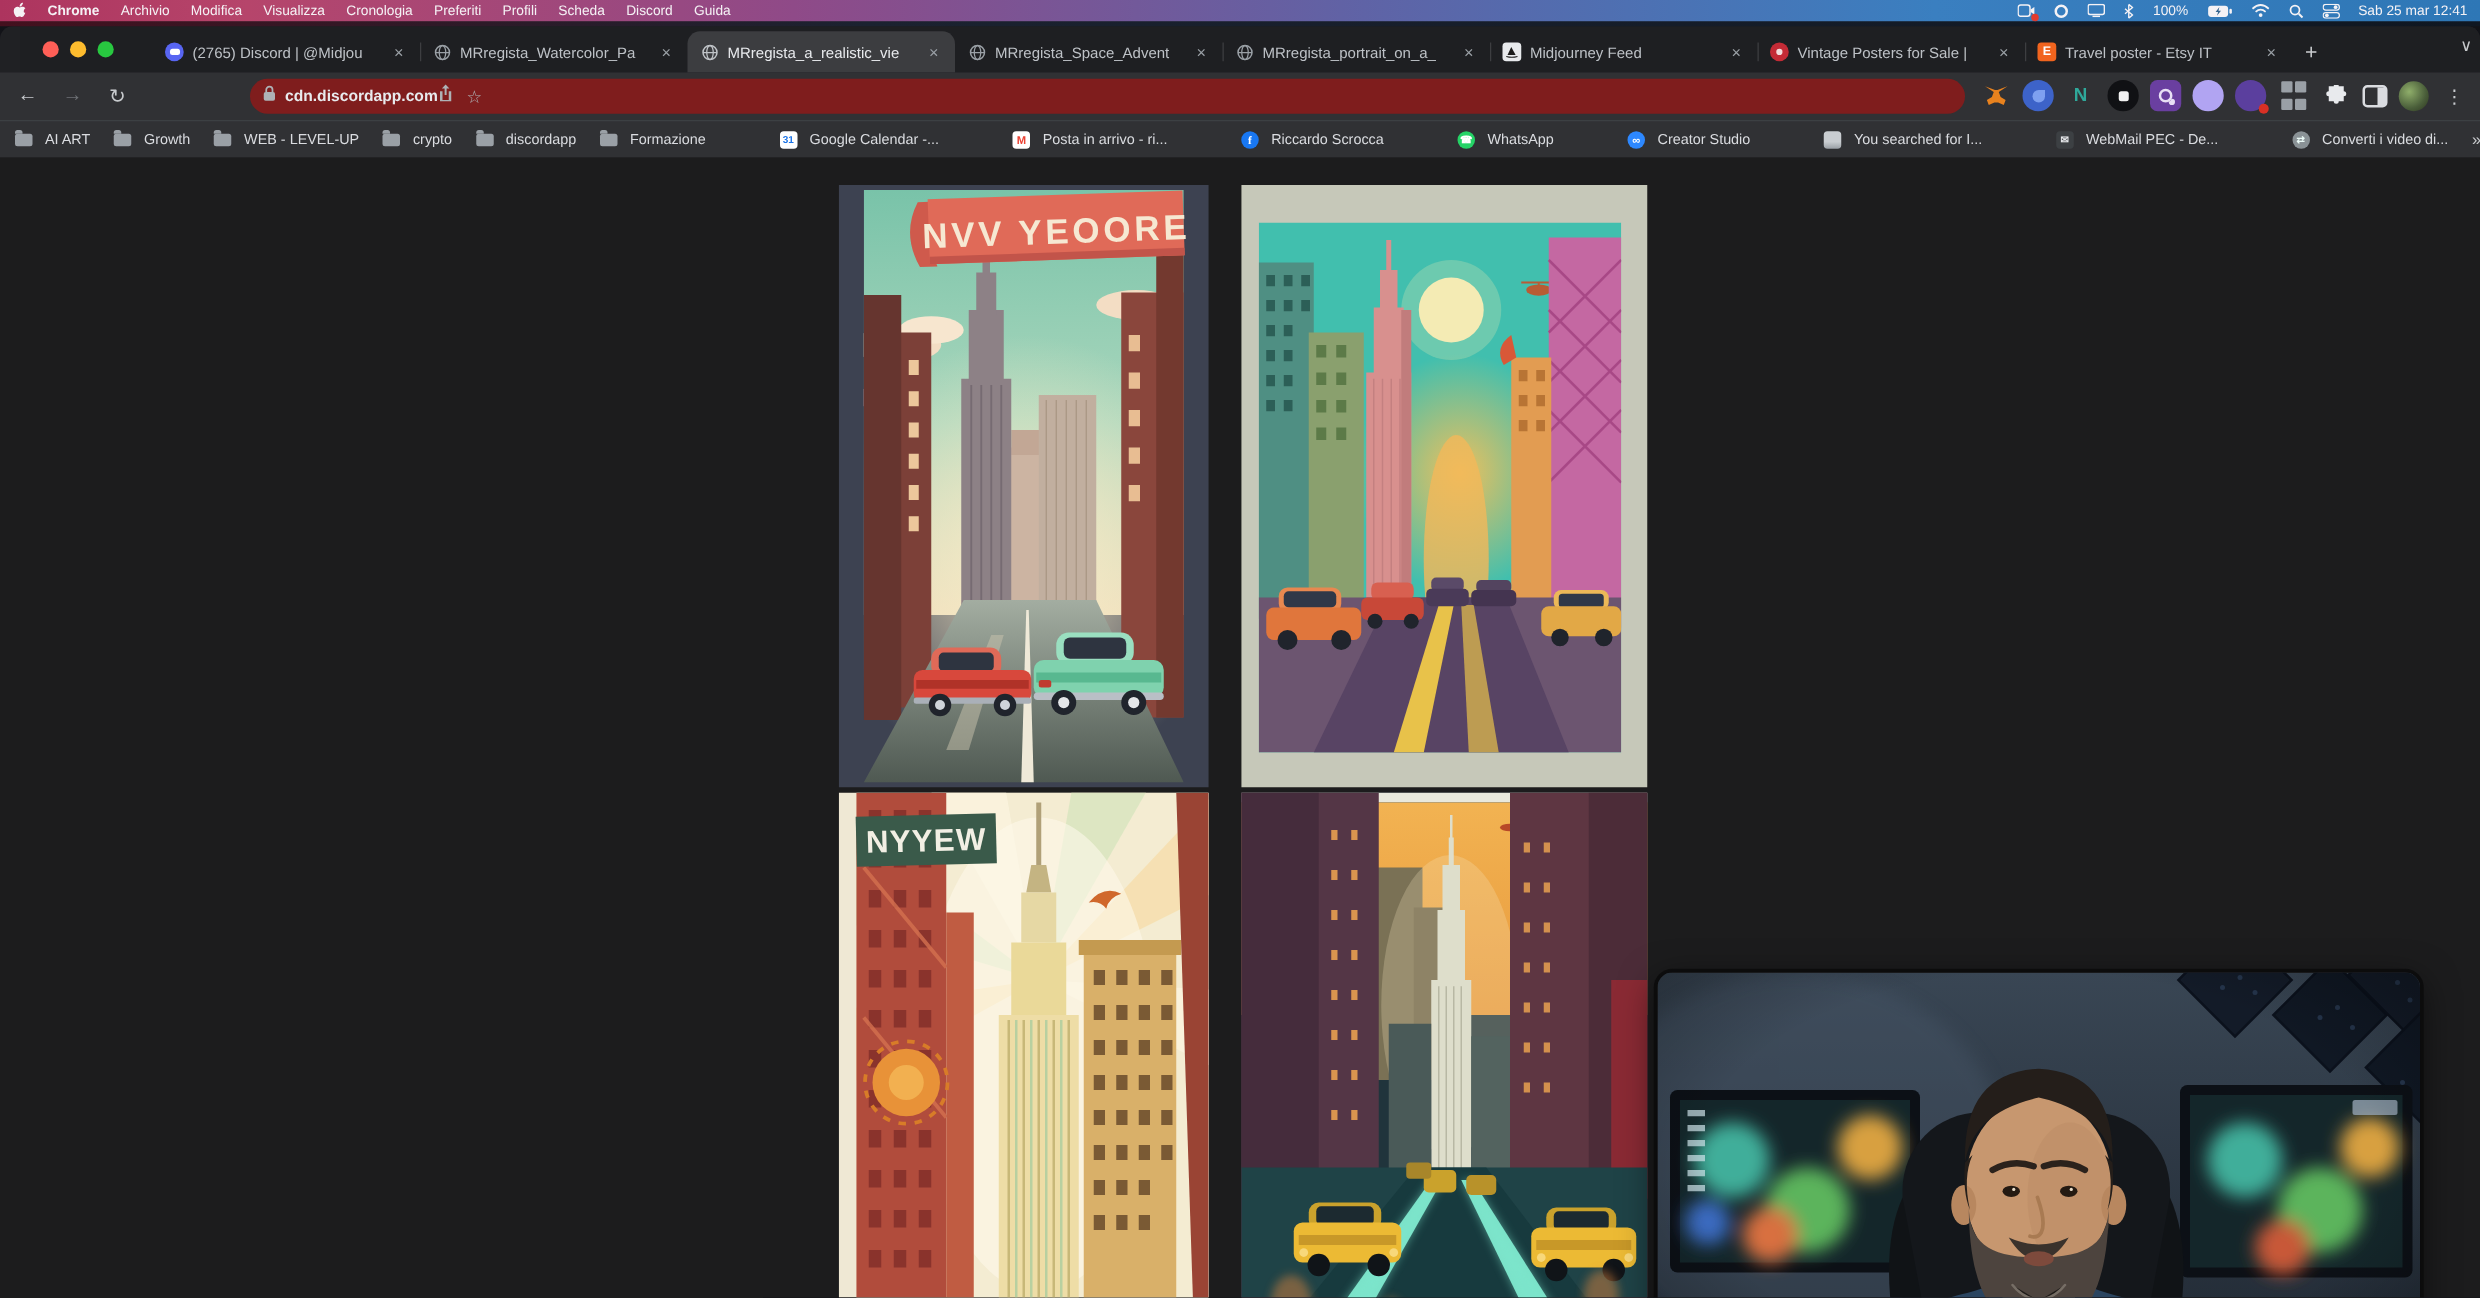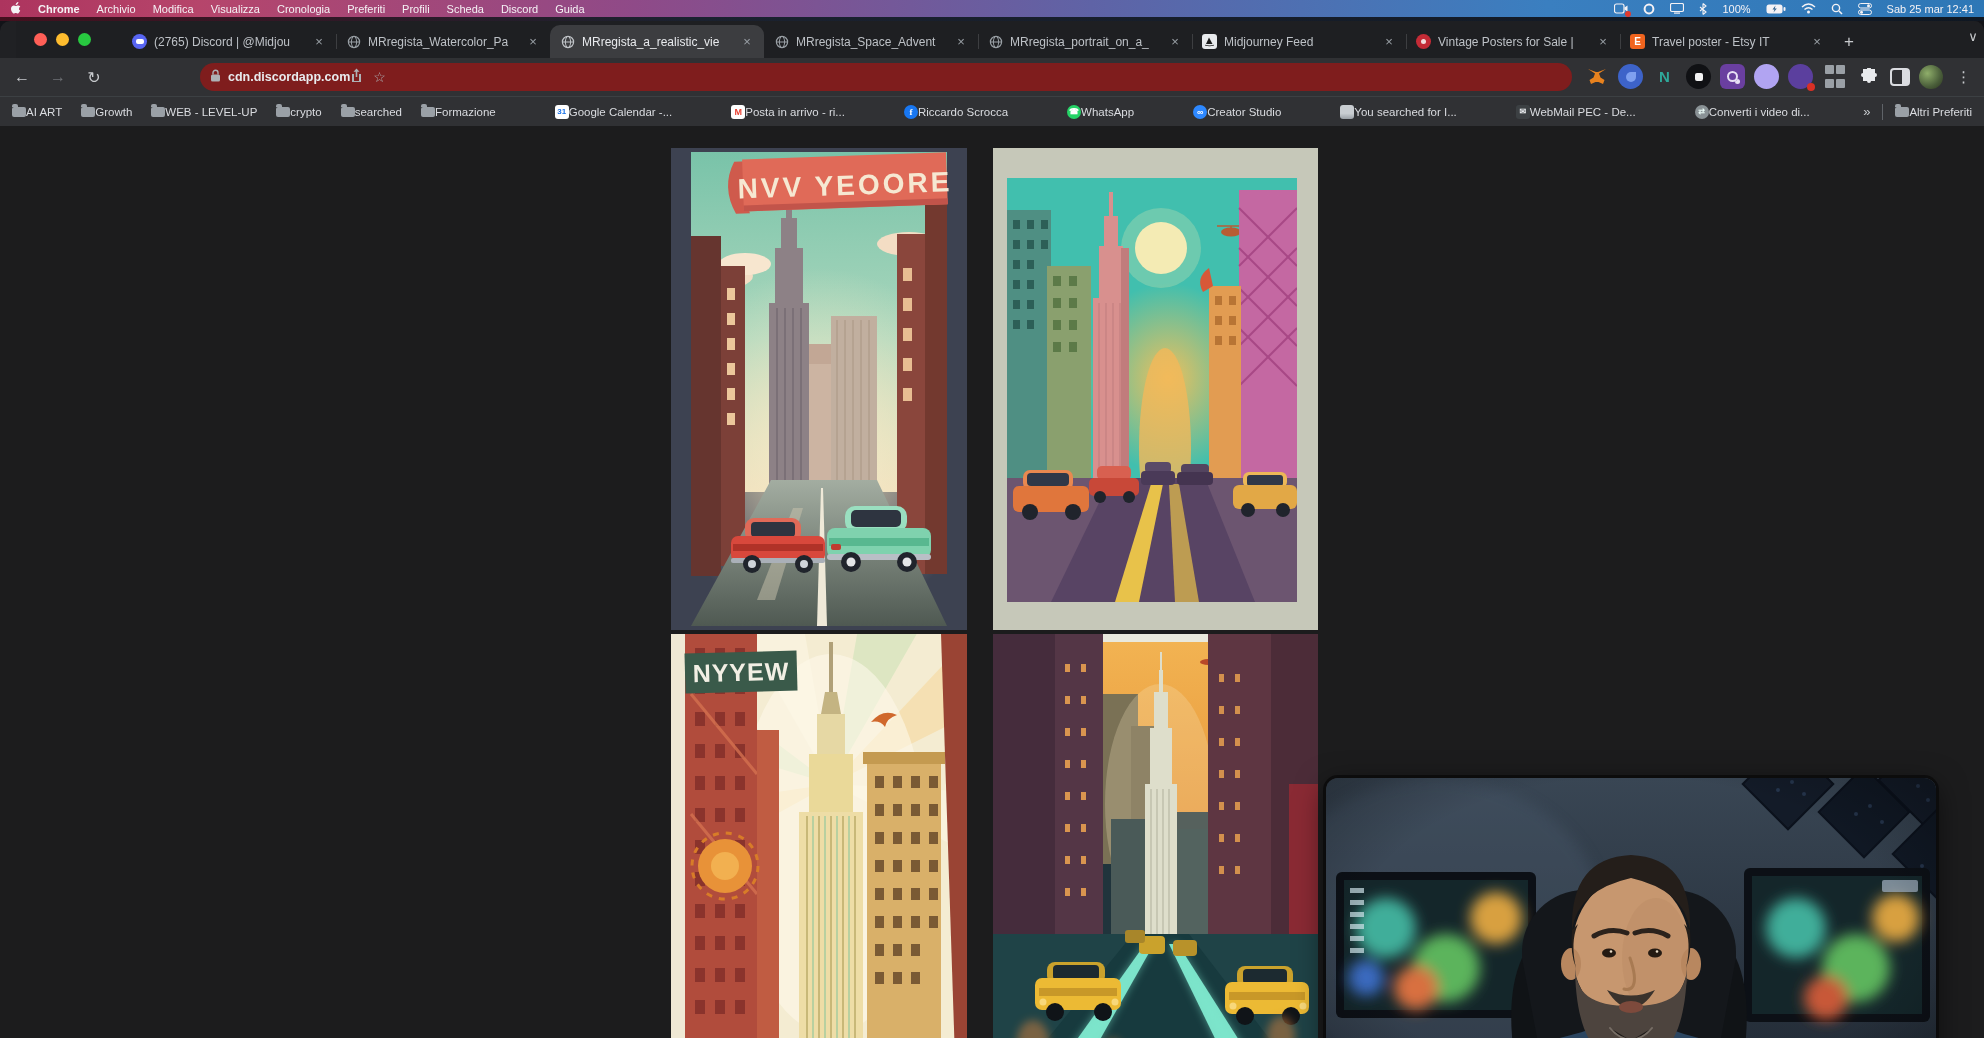--- a/index.html
+++ b/index.html
@@ -86,21 +86,21 @@
   .ext-panel { border:2px solid #dadce0; border-radius:4px; width:20px; height:18px; position:relative; }
   .ext-panel::after { content:""; position:absolute; right:0; top:0; bottom:0; width:6px; background:#dadce0; }
   .avatar { width:24px; height:24px; border-radius:50%;
     background:radial-gradient(circle at 35% 35%, #8fae6a, #4a5e3a 60%, #2c351f); }
   .dots { color:#c7cacd; font-size:15px; margin-left:4px; letter-spacing:0; }
 
   
   .bookmarksbar { position:absolute; left:0; top:75px; width:100%; height:30px; background:#303134;
     border-top:1px solid #3c4043; display:flex; align-items:center; padding:0 12px;
     color:#dadce0; font-size:11.5px; }
-  .bm { display:flex; align-items:center; gap:0; margin-right:19px; white-space:nowrap;justify-content:flex-end; }
+  .bm { display:flex; align-items:center; gap:10px; margin-right:19px; white-space:nowrap;justify-content:flex-end; }
   .bm-ic { width:14px; height:14px; display:flex; align-items:center; justify-content:center;
     font-size:9px; font-weight:bold; border-radius:3px; flex:0 0 auto;margin-left:40px; }
   .ic-folder { width:14px; height:10px; background:#9aa0a6; border-radius:2px; position:relative; align-self:center; }
   .ic-folder::before { content:""; position:absolute; left:0; top:-3px; width:6px; height:3px;
     background:#9aa0a6; border-radius:2px 2px 0 0; }
   .ic-gcal { background:#fff; color:#1a73e8; font-size:8px; }
   .ic-gmail { background:#fff; color:#ea4335; }
   .ic-fb { background:#1877f2; color:#fff; border-radius:50%; font-family:"Liberation Serif",serif; }
   .ic-wa { background:#25d366; color:#fff; border-radius:50%; font-size:8px; }
   .ic-cs { background:#2d88ff; color:#fff; border-radius:50%; font-size:9px; }
@@ -347,21 +347,21 @@
       <span class="bm">
           <span class="ic-folder"></span>
           <span>WEB - LEVEL-UP</span>
         </span>
       <span class="bm">
           <span class="ic-folder"></span>
           <span>crypto</span>
         </span>
       <span class="bm">
           <span class="ic-folder"></span>
-          <span>searched</span>
+          <span>discordapp</span>
         </span>
       <span class="bm">
           <span class="ic-folder"></span>
           <span>Formazione</span>
         </span>
       <span class="bm">
           <span class="bm-ic ic-gcal">31</span>
           <span>Google Calendar -...</span>
         </span>
       <span class="bm">

